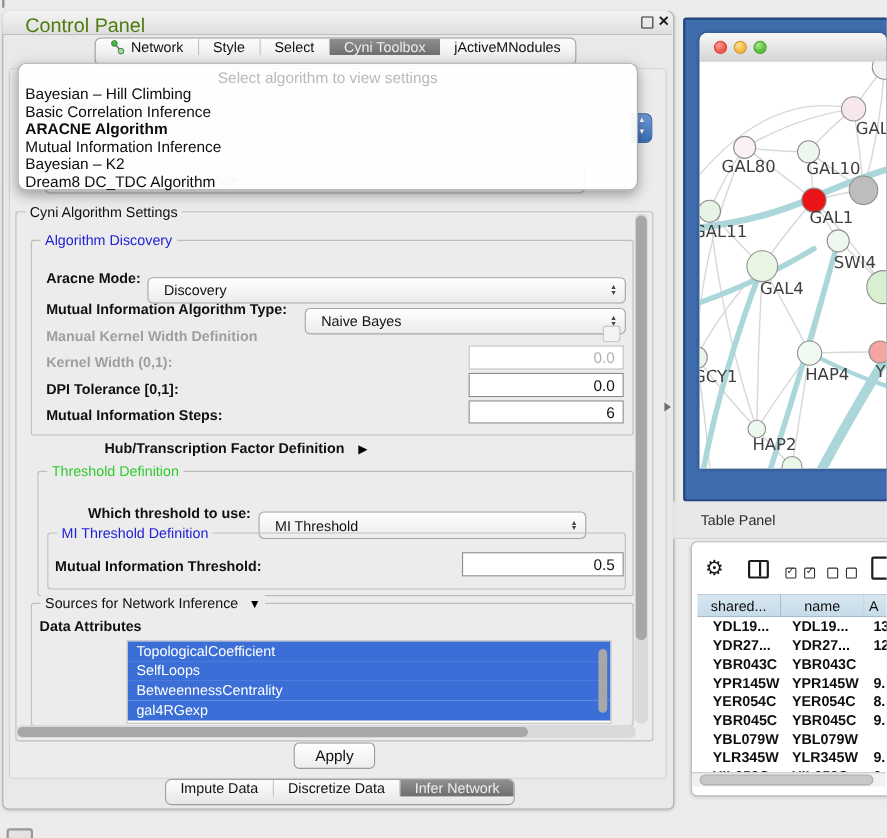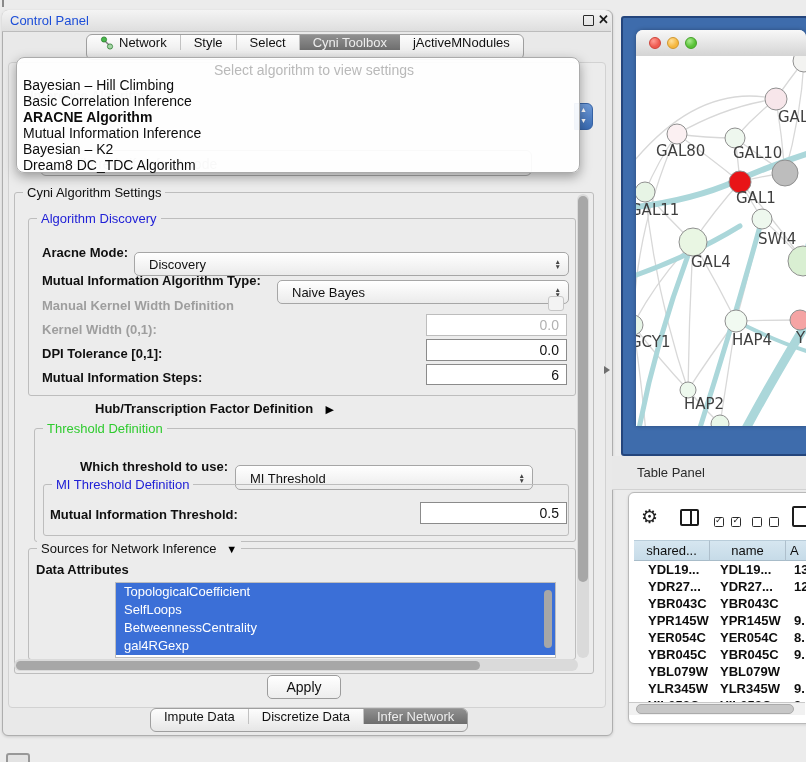--- a/index.html
+++ b/index.html
@@ -4,33 +4,33 @@
 <style>
   html,body{margin:0;padding:0;}
   body{width:806px;height:762px;overflow:hidden;position:relative;background:#ececec;
        font-family:"Liberation Sans",sans-serif;color:#111;}
   .abs{position:absolute;}
   
   .cp{left:2px;top:10px;width:609px;height:724px;background:#e9e9e9;border:1px solid #aeaeae;
       border-radius:6px;box-shadow:0 1px 3px rgba(0,0,0,.15);}
   .cp-titlebar{left:2px;top:10px;width:609px;height:21px;border-bottom:1px solid #bcbcbc;
       background:linear-gradient(#f4f4f4,#dedede);border-radius:6px 6px 0 0;}
-  .cp-title{left:10px;top:13px;font-size:13px;color:#1d4ed8;}
+  .cp-title{left:23px;top:13px;font-size:18px;color:#4d7c0f;}
   .float-box{right:0;left:583px;top:15px;width:9px;height:9px;border:1.6px solid #2a2a2a;border-radius:1px;}
   .close-x{left:598px;top:12px;font-size:13px;font-weight:bold;color:#1a1a1a;}
   
   .tabstrip{display:flex;align-items:flex-start;background:linear-gradient(#fdfdfd,#e6e6e6);
       border:1px solid #9f9f9f;border-radius:6px;overflow:hidden;font-size:13px;}
   .tabseg{display:flex;align-items:center;padding:0 13px;border-right:1px solid #c2c2c2;color:#111;}
   .tabseg:last-child{border-right:none;}
   .tabseg.sel{background:linear-gradient(#909090,#6e6e6e);color:#ededed;border-right:none;}
   
   .popup{left:16px;top:57px;width:562px;height:114px;background:rgba(255,255,255,.93);
       border:1px solid #ababab;border-radius:8px;box-shadow:0 4px 12px rgba(0,0,0,.35);z-index:20;}
-  .popup-ph{left:16px;top:4px;width:100%;text-align:center;font-size:14px;color:#b9b9b9;}
+  .popup-ph{left:0;top:4px;width:100%;text-align:center;font-size:14px;color:#b9b9b9;}
   .pitem{left:6px;width:548px;height:16px;font-size:14px;line-height:16px;color:#0c0c0c;}
   .pitem.b{font-weight:bold;}
   .ghost-combo{left:40px;top:150px;width:492px;height:26px;border:1px solid #a9a9a9;border-radius:6px;
       background:#f1f1f1;z-index:5;color:#9a9a9a;font-size:14px;line-height:26px;padding-left:12px;box-sizing:border-box;}
   .ghost-label{left:30px;top:88px;font-size:13px;font-weight:bold;color:#999;z-index:5;}
   .ghost-stepper{left:574px;top:103px;width:17px;height:25px;border-radius:0 6px 6px 0;z-index:6;
       background:linear-gradient(#6f9bd8,#3a6cb4);border:1px solid #3763a5;color:#fff;font-size:7px;
       text-align:center;line-height:11px;}
   
   .group{border:1px solid #bdbdbd;border-radius:3px;background:transparent;}

